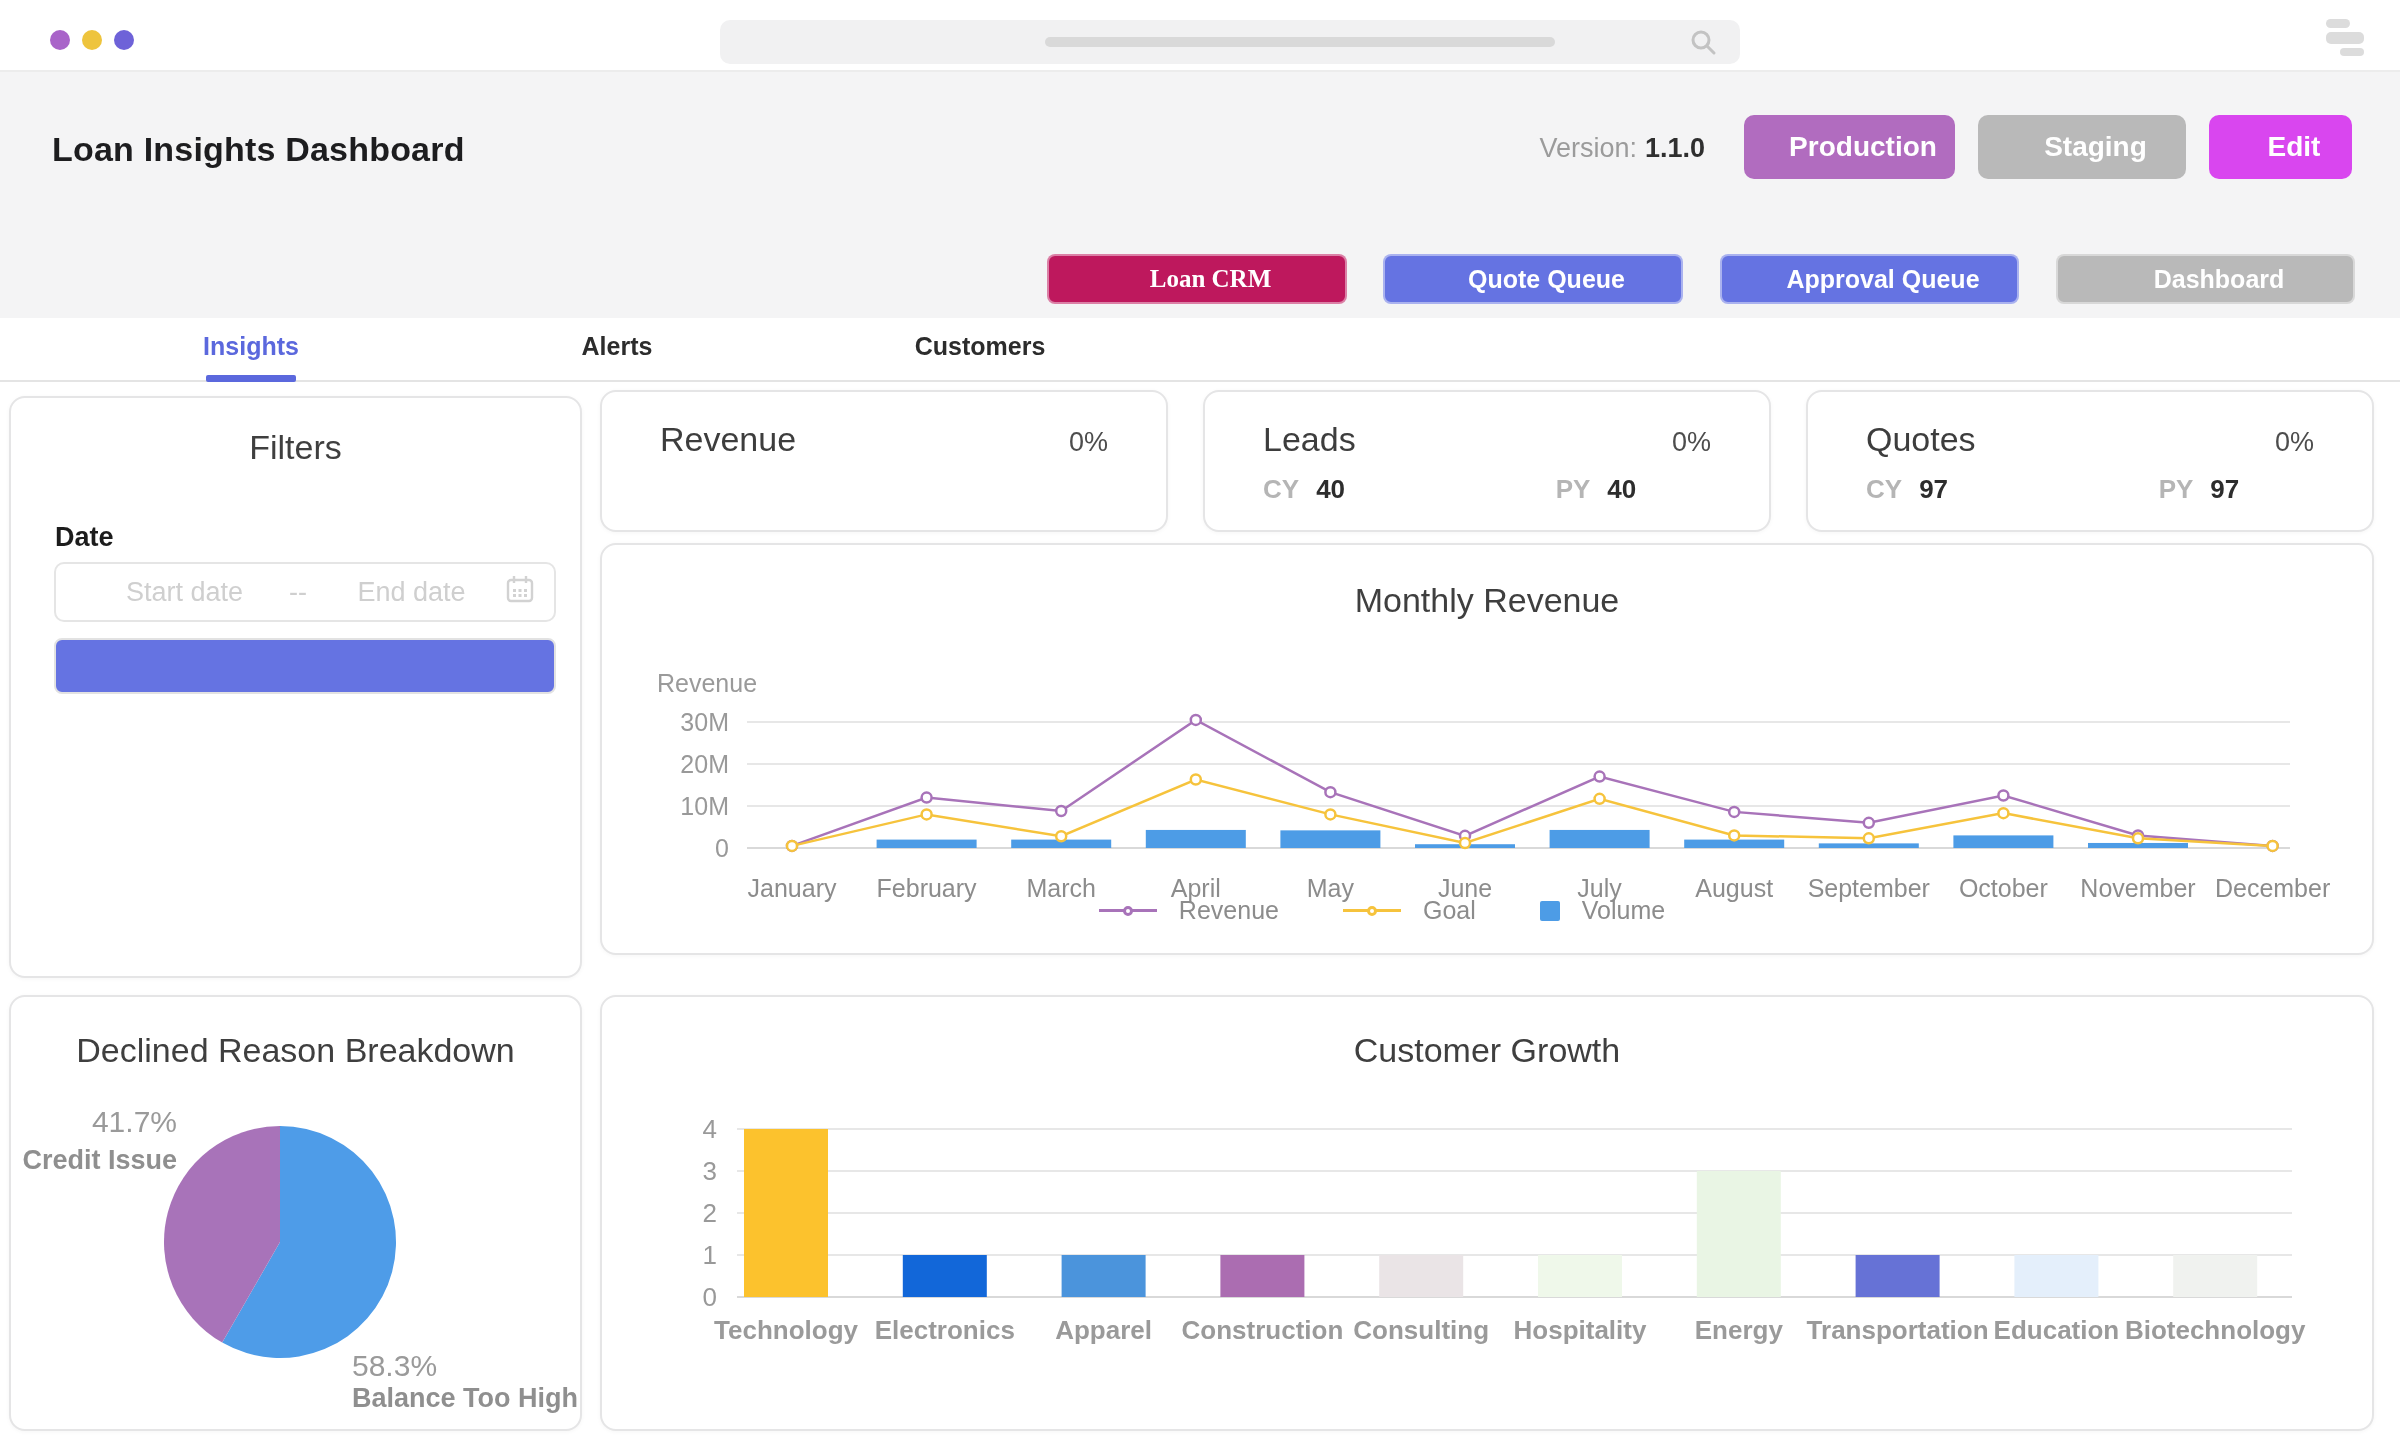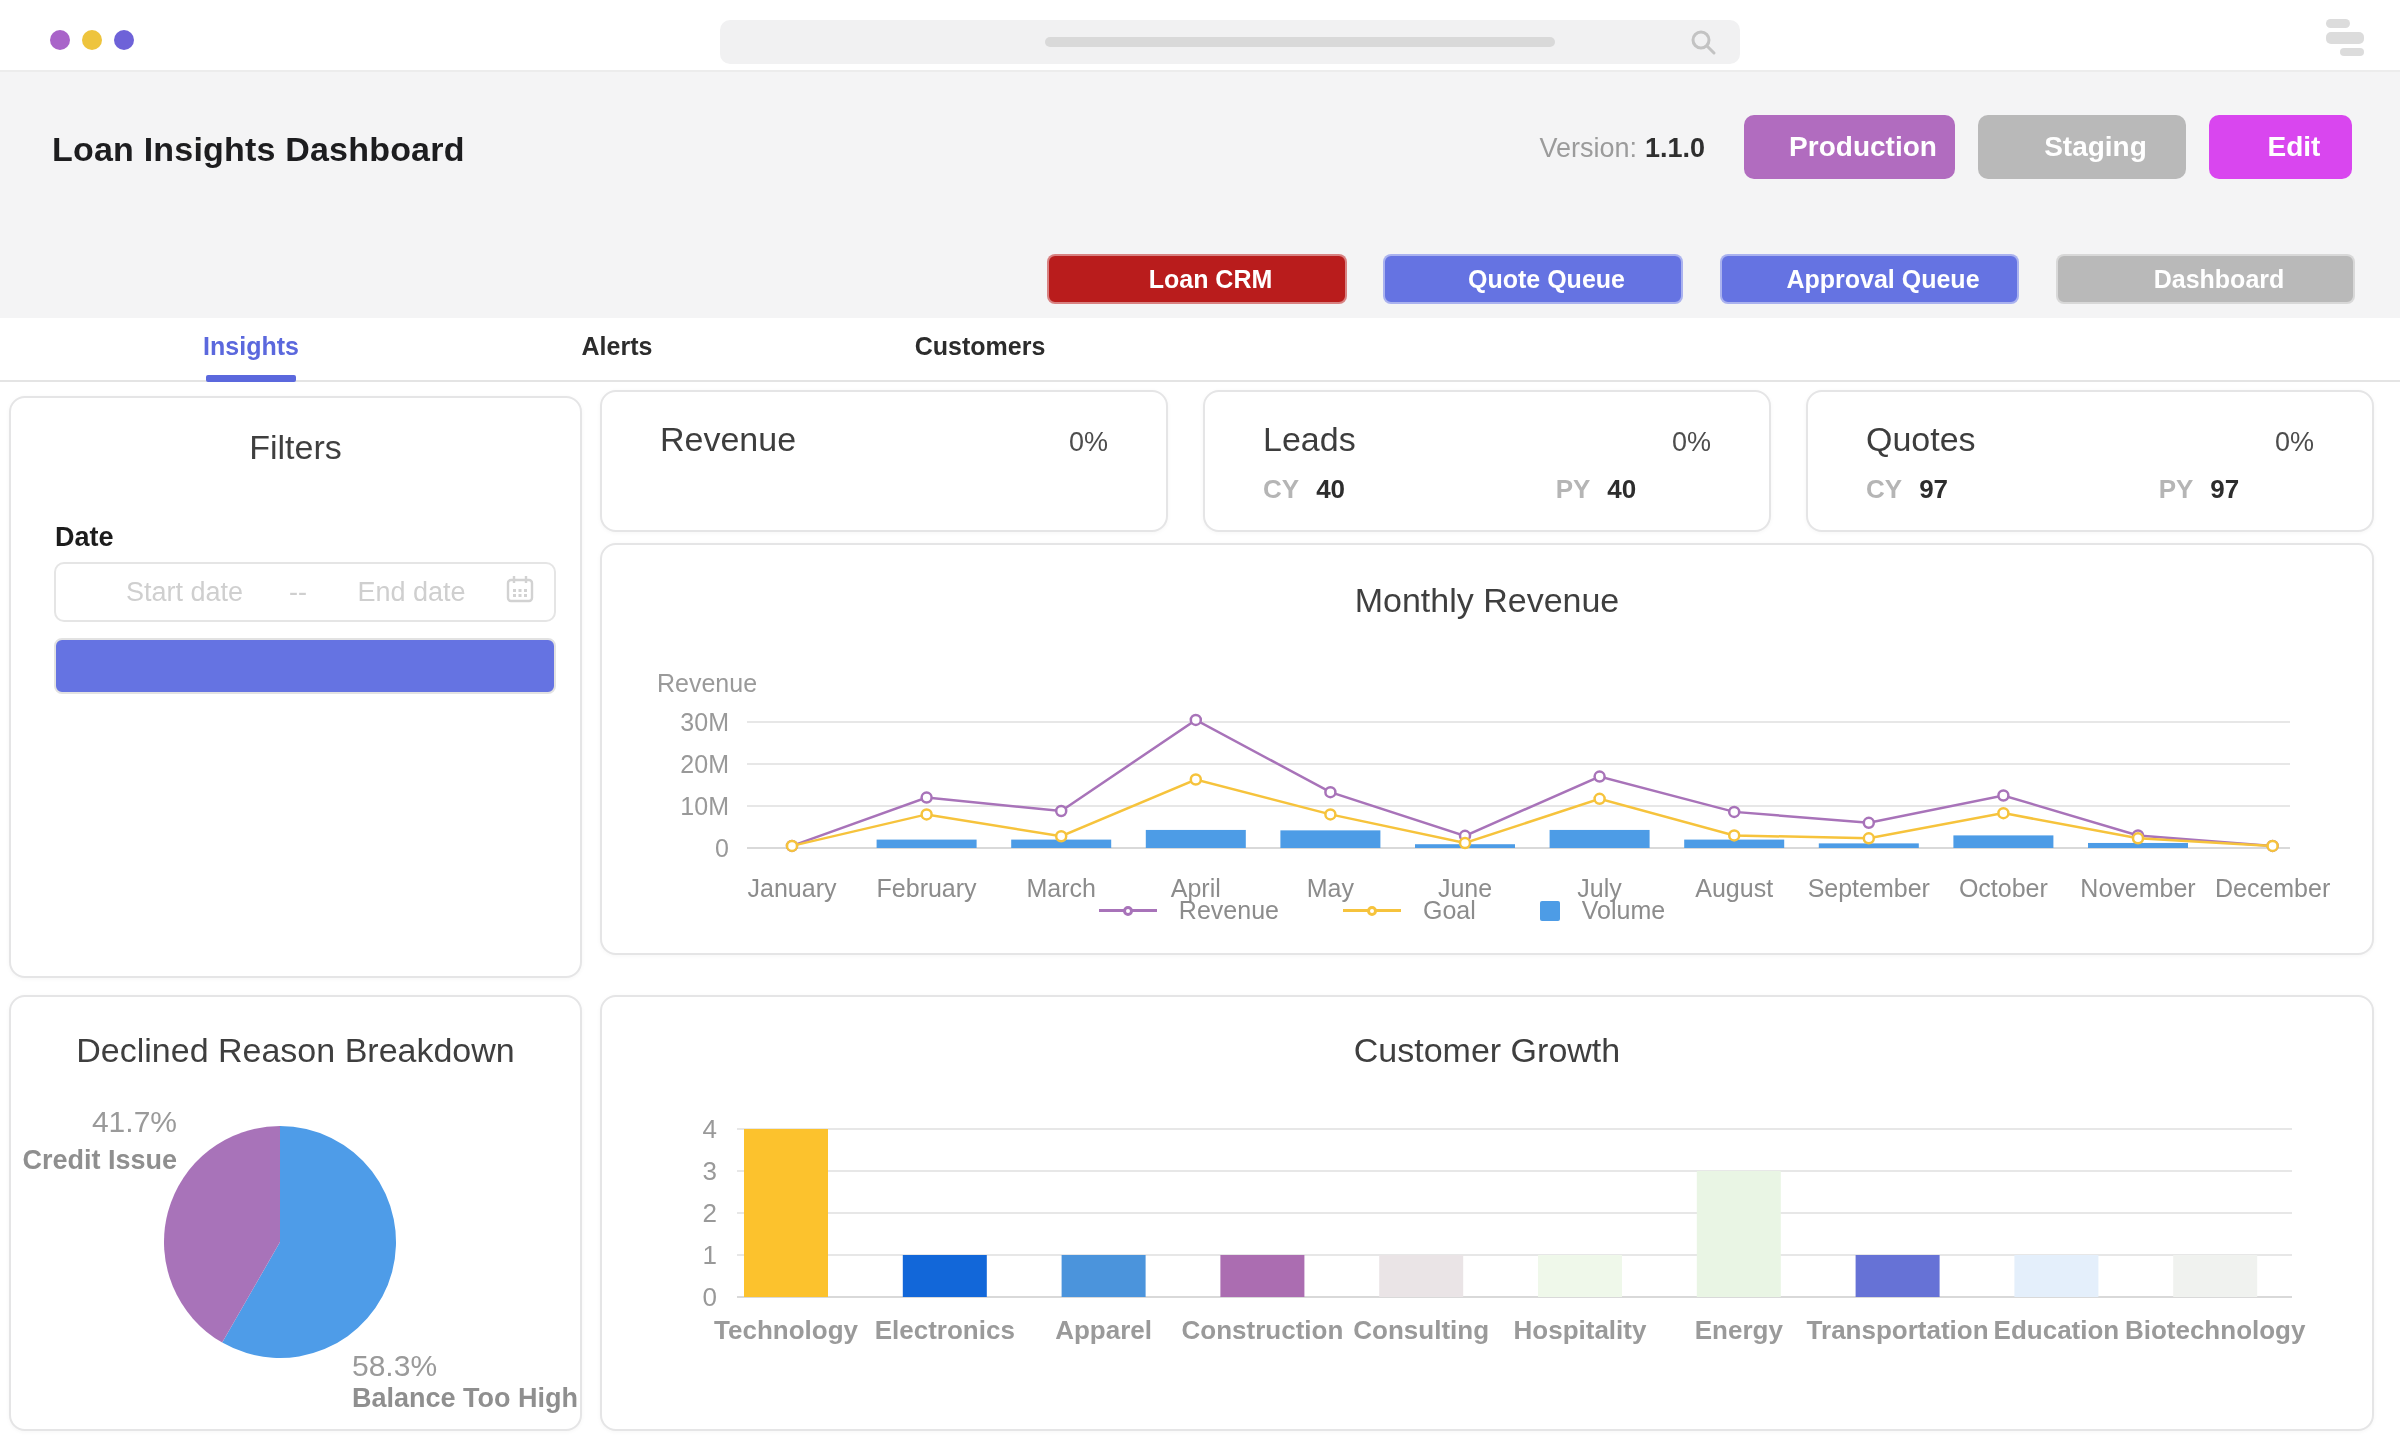--- a/index.html
+++ b/index.html
@@ -127,21 +127,21 @@
 </div>
 
 <div class="header">
   <h1 class="page-title">Loan Insights Dashboard</h1>
   <div class="version">
     <span>Version:</span><b>1.1.0</b>
   </div>
   <div class="btn env-btn env-production" style="background: rgb(177, 108, 191);">Production</div>
   <div class="btn env-btn env-staging" style="background: rgb(185, 185, 185);">Staging</div>
   <div class="btn env-btn env-edit" style="background: #d946ef; text-align: right;">Edit</div>
-  <div class="btn nav-btn nav-1" style="background: #b91c1c;">Loan CRM</div>
+  <div class="btn nav-btn nav-1" style="background: #be185d; font-family: Liberation Serif, serif;">Loan CRM</div>
   <div class="btn nav-btn nav-3" style="background: rgb(101, 115, 226);">Approval Queue</div>
   <div class="btn nav-btn nav-2" style="background: rgb(101, 115, 226);">Quote Queue</div>
   <div class="btn nav-btn nav-4" style="background: rgb(185, 185, 185);">Dashboard</div>
 </div>
 
 <div class="tabbar">
   <div class="tab tab-insights">Insights</div>
   <div class="tab tab-alerts">Alerts</div>
   <div class="tab tab-customers">Customers</div>
   <div class="tab-underline"></div>

